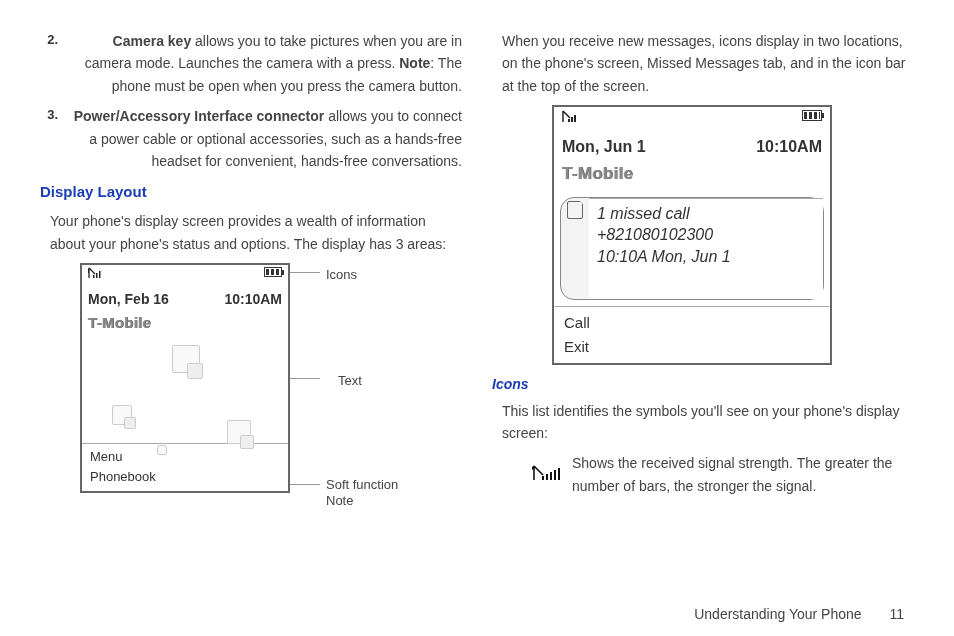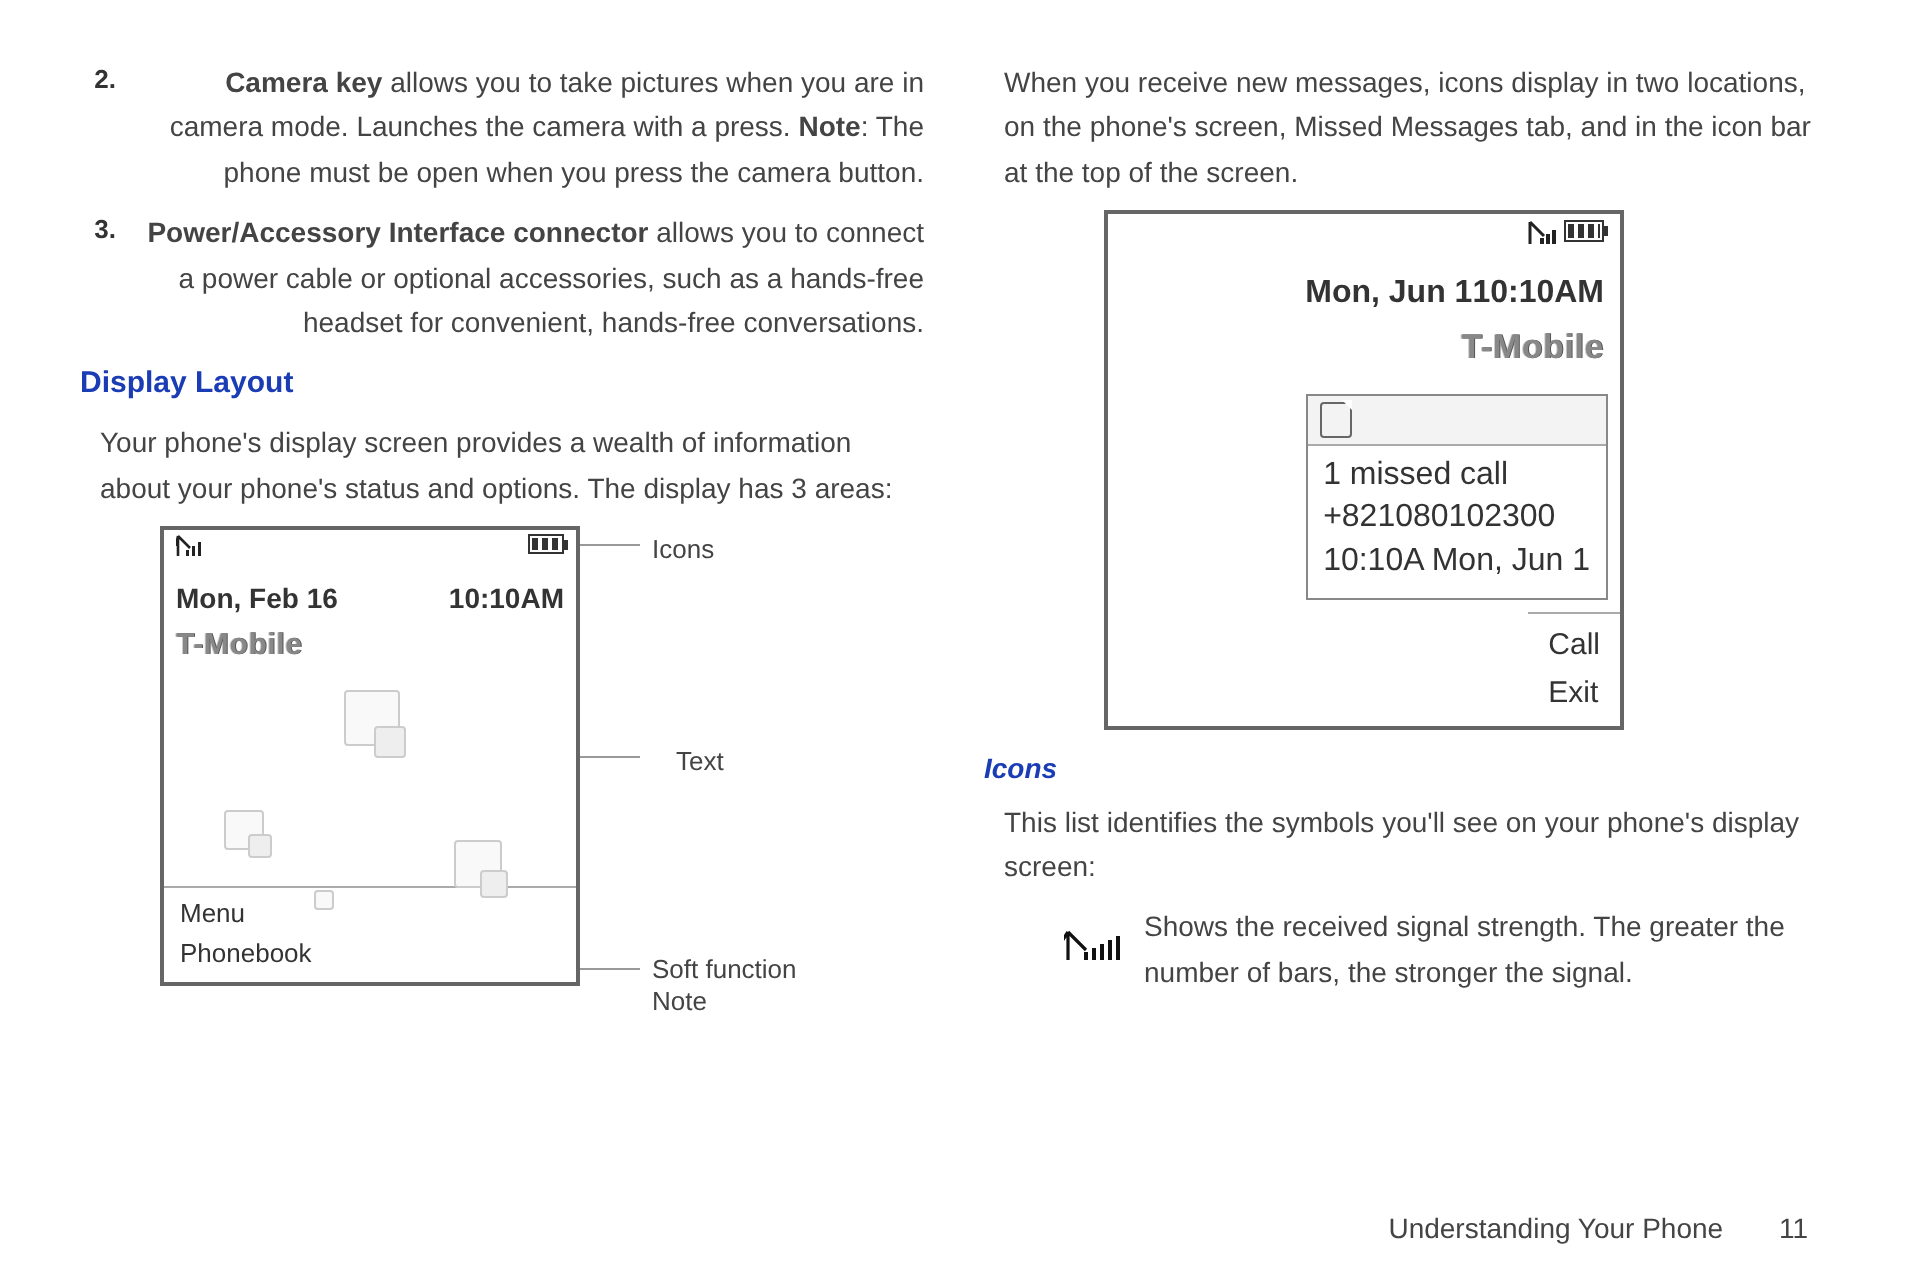--- a/index.html
+++ b/index.html
@@ -131,39 +131,39 @@
   }
   .label-text {
     position: absolute;
     font-size: 13px;
     color: #444;
   }
 
   
   .phone-screen-r {
     border: 2px solid #666;
-    width: 260px;
+    width: 280px;
     height: 260px;
     margin: 8px 0 8px 60px;
     display: flex;
     flex-direction: column;
     overflow: hidden;
-    align-items: flex-end;
   }
   .phone-screen-r .icon-bar { font-size: 13px; padding: 3px 8px; }
   .phone-screen-r .date-line { font-size: 16px; padding: 0 8px; }
   .phone-screen-r .carrier { font-size: 17px; padding: 0 8px 4px 8px; }
   .missed-box {
     margin: 6px;
     border: 1px solid #888;
-    border-radius: 0;
+    border-radius: 14px;
     background: #f3f3f3;
     flex: 1;
     display: flex;
-    flex-direction: column;
+    flex-direction: row;
+    font-style: italic;
   }
   .missed-tab {
     height: 24px;
     padding: 2px 6px;
     display: flex;
     align-items: center;
   }
   .sim-ic {
     width: 16px; height: 18px;
     border: 1.5px solid #666;

